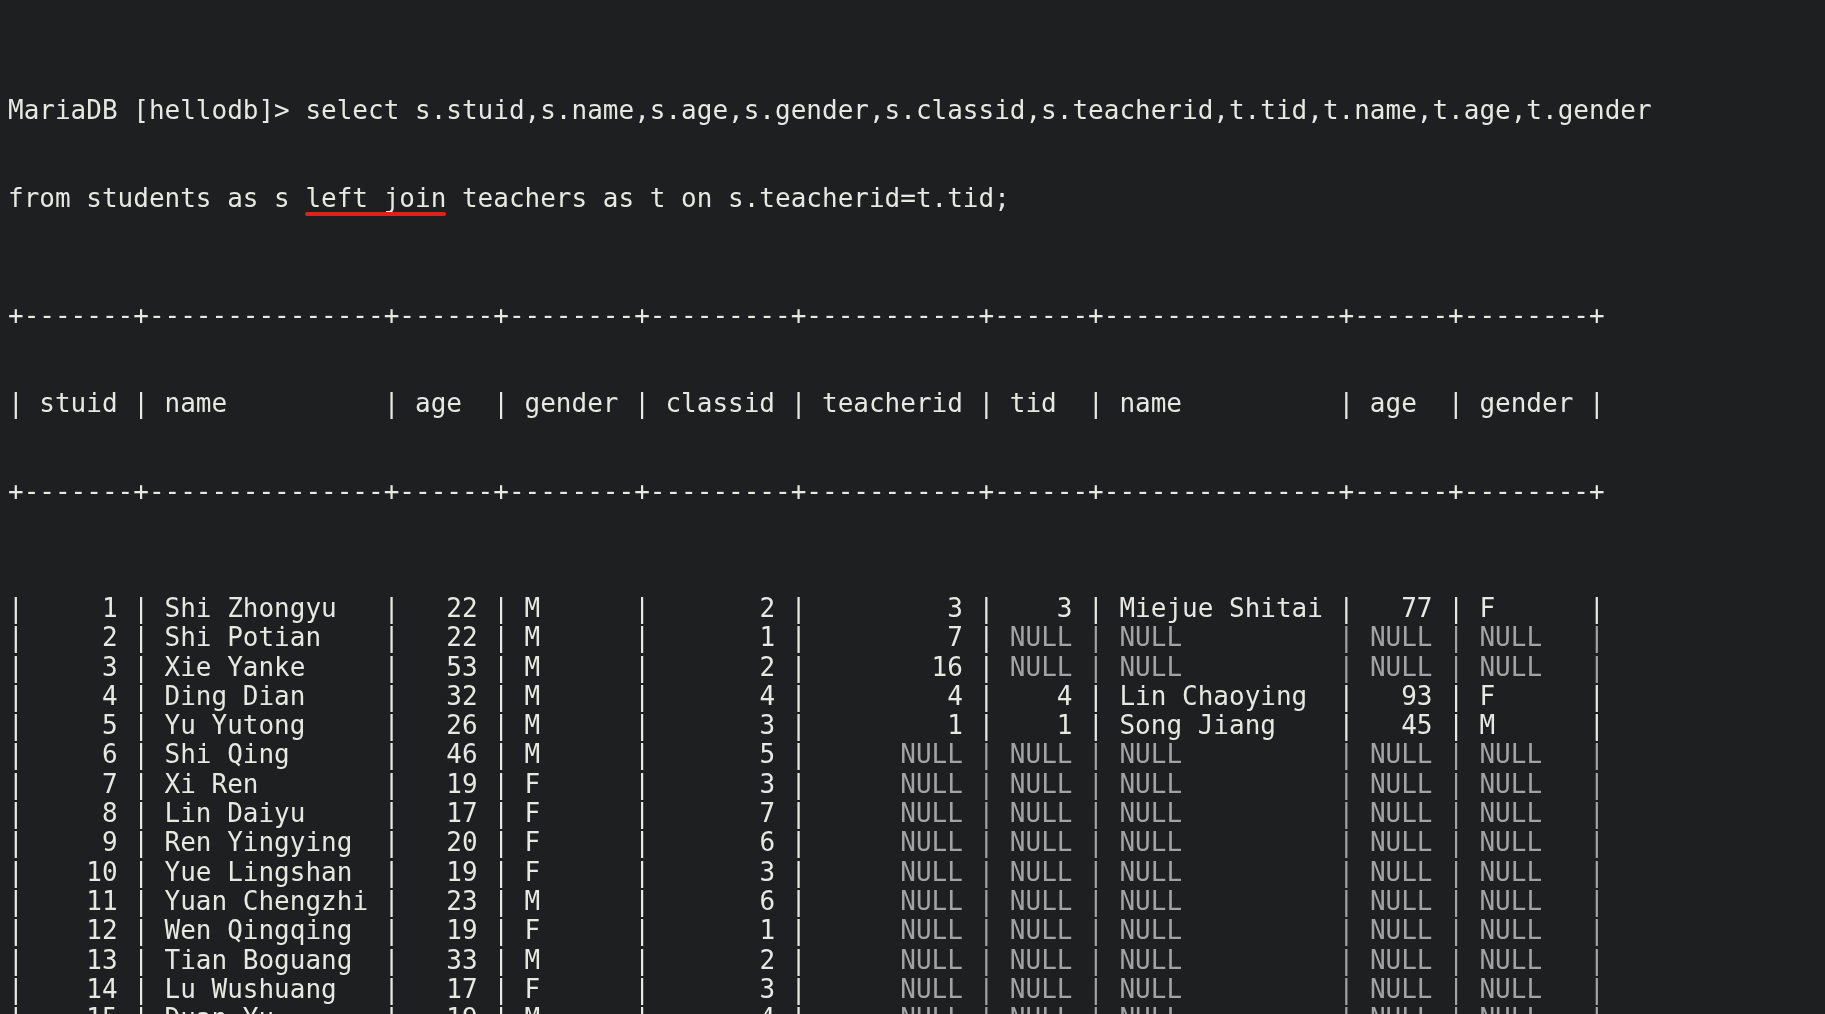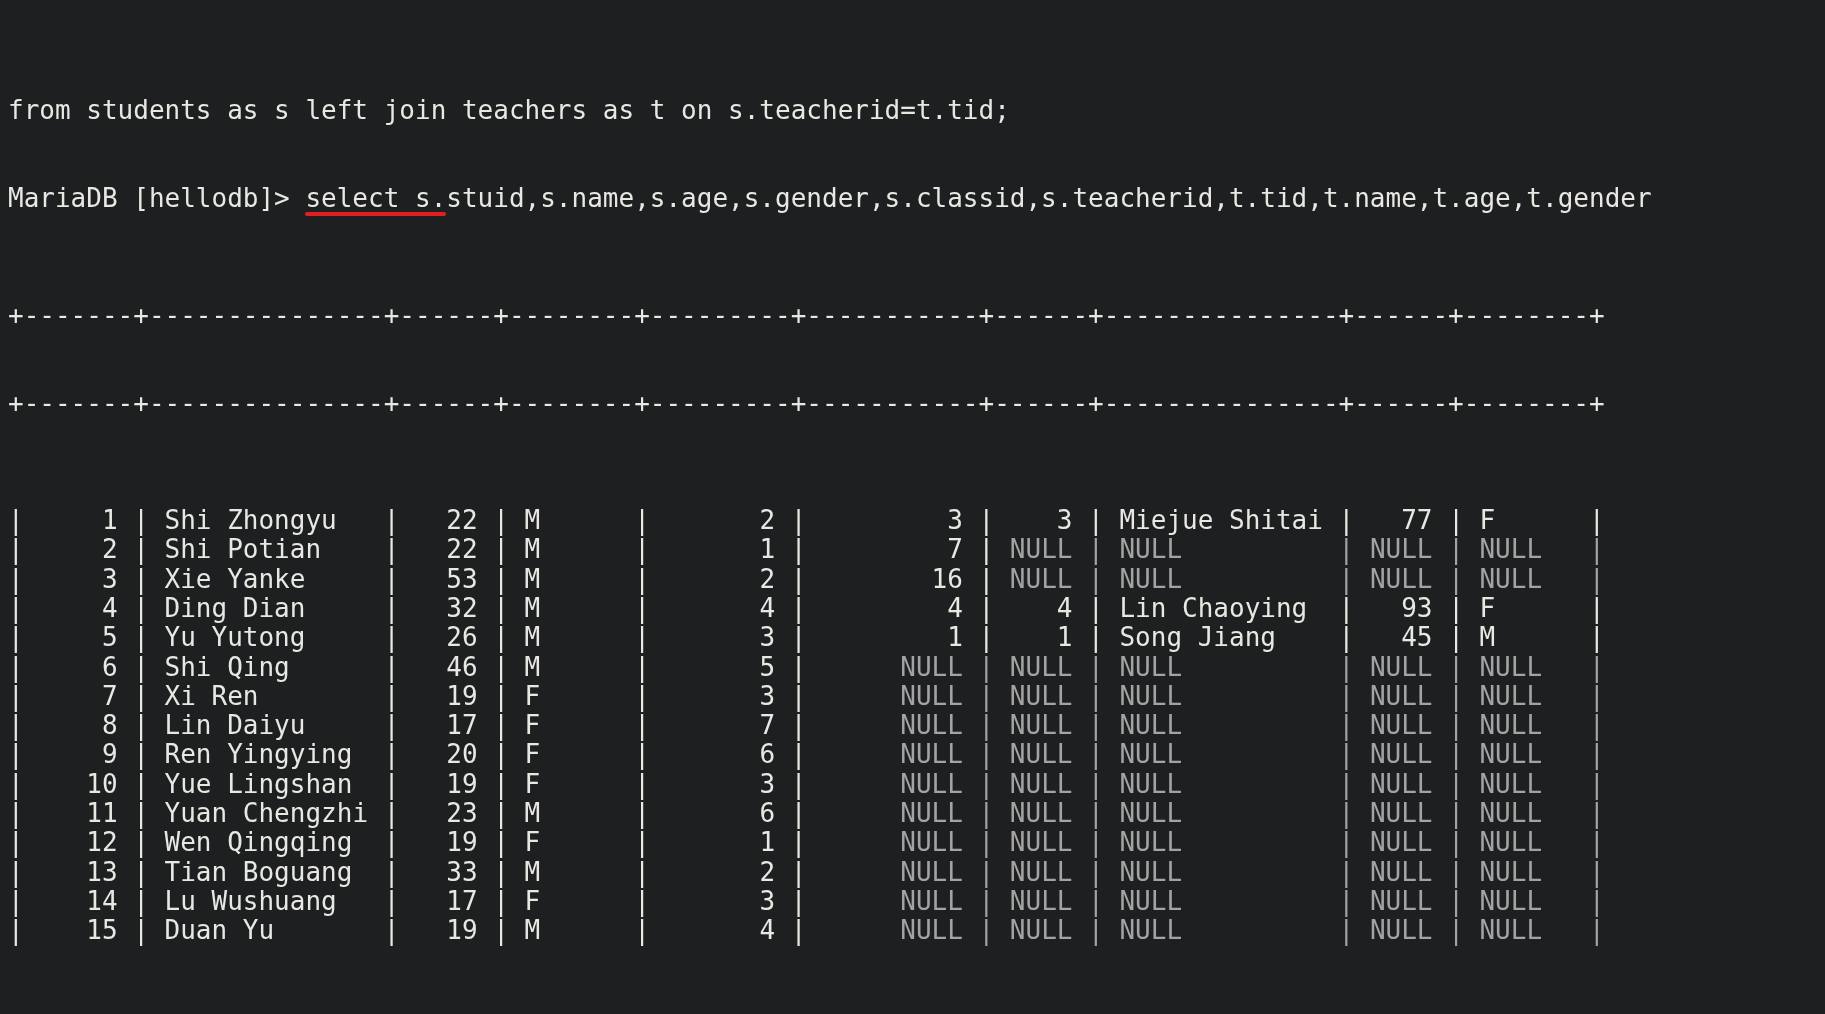--- a/index.html
+++ b/index.html
@@ -46,24 +46,25 @@
     background: #e02020;
     border-radius: 2px;
     pointer-events: none;
   }
 </style>
 </head>
 <body>
 
 <div id="terminal">
 
+  <div class="line">MariaDB [hellodb]&gt; select s.stuid,s.name,s.age,s.gender,s.classid,s.teacherid,t.tid,t.name,t.age,t.gender</div>
   <div class="line">from students as s left join teachers as t on s.teacherid=t.tid;</div>
-  <div class="line">MariaDB [hellodb]&gt; select s.stuid,s.name,s.age,s.gender,s.classid,s.teacherid,t.tid,t.name,t.age,t.gender</div>
 
   <div class="line">+-------+---------------+------+--------+---------+-----------+------+---------------+------+--------+</div>
+  <div class="line" id="header-row">| stuid | name          | age  | gender | classid | teacherid | tid  | name          | age  | gender |</div>
   <div class="line">+-------+---------------+------+--------+---------+-----------+------+---------------+------+--------+</div>
 
   <div id="table-body"><div class="line">|<span class="plain">     1 |</span><span class="plain"> Shi Zhongyu   |</span><span class="plain">   22 |</span><span class="plain"> M      |</span><span class="plain">       2 |</span><span class="plain">         3 |</span><span class="plain">    3 |</span><span class="plain"> Miejue Shitai |</span><span class="plain">   77 |</span><span class="plain"> F      |</span></div><div class="line">|<span class="plain">     2 |</span><span class="plain"> Shi Potian    |</span><span class="plain">   22 |</span><span class="plain"> M      |</span><span class="plain">       1 |</span><span class="plain">         7 |</span><span class="null"> NULL |</span><span class="null"> NULL          |</span><span class="null"> NULL |</span><span class="null"> NULL   |</span></div><div class="line">|<span class="plain">     3 |</span><span class="plain"> Xie Yanke     |</span><span class="plain">   53 |</span><span class="plain"> M      |</span><span class="plain">       2 |</span><span class="plain">        16 |</span><span class="null"> NULL |</span><span class="null"> NULL          |</span><span class="null"> NULL |</span><span class="null"> NULL   |</span></div><div class="line">|<span class="plain">     4 |</span><span class="plain"> Ding Dian     |</span><span class="plain">   32 |</span><span class="plain"> M      |</span><span class="plain">       4 |</span><span class="plain">         4 |</span><span class="plain">    4 |</span><span class="plain"> Lin Chaoying  |</span><span class="plain">   93 |</span><span class="plain"> F      |</span></div><div class="line">|<span class="plain">     5 |</span><span class="plain"> Yu Yutong     |</span><span class="plain">   26 |</span><span class="plain"> M      |</span><span class="plain">       3 |</span><span class="plain">         1 |</span><span class="plain">    1 |</span><span class="plain"> Song Jiang    |</span><span class="plain">   45 |</span><span class="plain"> M      |</span></div><div class="line">|<span class="plain">     6 |</span><span class="plain"> Shi Qing      |</span><span class="plain">   46 |</span><span class="plain"> M      |</span><span class="plain">       5 |</span><span class="null">      NULL |</span><span class="null"> NULL |</span><span class="null"> NULL          |</span><span class="null"> NULL |</span><span class="null"> NULL   |</span></div><div class="line">|<span class="plain">     7 |</span><span class="plain"> Xi Ren        |</span><span class="plain">   19 |</span><span class="plain"> F      |</span><span class="plain">       3 |</span><span class="null">      NULL |</span><span class="null"> NULL |</span><span class="null"> NULL          |</span><span class="null"> NULL |</span><span class="null"> NULL   |</span></div><div class="line">|<span class="plain">     8 |</span><span class="plain"> Lin Daiyu     |</span><span class="plain">   17 |</span><span class="plain"> F      |</span><span class="plain">       7 |</span><span class="null">      NULL |</span><span class="null"> NULL |</span><span class="null"> NULL          |</span><span class="null"> NULL |</span><span class="null"> NULL   |</span></div><div class="line">|<span class="plain">     9 |</span><span class="plain"> Ren Yingying  |</span><span class="plain">   20 |</span><span class="plain"> F      |</span><span class="plain">       6 |</span><span class="null">      NULL |</span><span class="null"> NULL |</span><span class="null"> NULL          |</span><span class="null"> NULL |</span><span class="null"> NULL   |</span></div><div class="line">|<span class="plain">    10 |</span><span class="plain"> Yue Lingshan  |</span><span class="plain">   19 |</span><span class="plain"> F      |</span><span class="plain">       3 |</span><span class="null">      NULL |</span><span class="null"> NULL |</span><span class="null"> NULL          |</span><span class="null"> NULL |</span><span class="null"> NULL   |</span></div><div class="line">|<span class="plain">    11 |</span><span class="plain"> Yuan Chengzhi |</span><span class="plain">   23 |</span><span class="plain"> M      |</span><span class="plain">       6 |</span><span class="null">      NULL |</span><span class="null"> NULL |</span><span class="null"> NULL          |</span><span class="null"> NULL |</span><span class="null"> NULL   |</span></div><div class="line">|<span class="plain">    12 |</span><span class="plain"> Wen Qingqing  |</span><span class="plain">   19 |</span><span class="plain"> F      |</span><span class="plain">       1 |</span><span class="null">      NULL |</span><span class="null"> NULL |</span><span class="null"> NULL          |</span><span class="null"> NULL |</span><span class="null"> NULL   |</span></div><div class="line">|<span class="plain">    13 |</span><span class="plain"> Tian Boguang  |</span><span class="plain">   33 |</span><span class="plain"> M      |</span><span class="plain">       2 |</span><span class="null">      NULL |</span><span class="null"> NULL |</span><span class="null"> NULL          |</span><span class="null"> NULL |</span><span class="null"> NULL   |</span></div><div class="line">|<span class="plain">    14 |</span><span class="plain"> Lu Wushuang   |</span><span class="plain">   17 |</span><span class="plain"> F      |</span><span class="plain">       3 |</span><span class="null">      NULL |</span><span class="null"> NULL |</span><span class="null"> NULL          |</span><span class="null"> NULL |</span><span class="null"> NULL   |</span></div><div class="line">|<span class="plain">    15 |</span><span class="plain"> Duan Yu       |</span><span class="plain">   19 |</span><span class="plain"> M      |</span><span class="plain">       4 |</span><span class="null">      NULL |</span><span class="null"> NULL |</span><span class="null"> NULL          |</span><span class="null"> NULL |</span><span class="null"> NULL   |</span></div></div>
 
   
 
   
 
   
 

